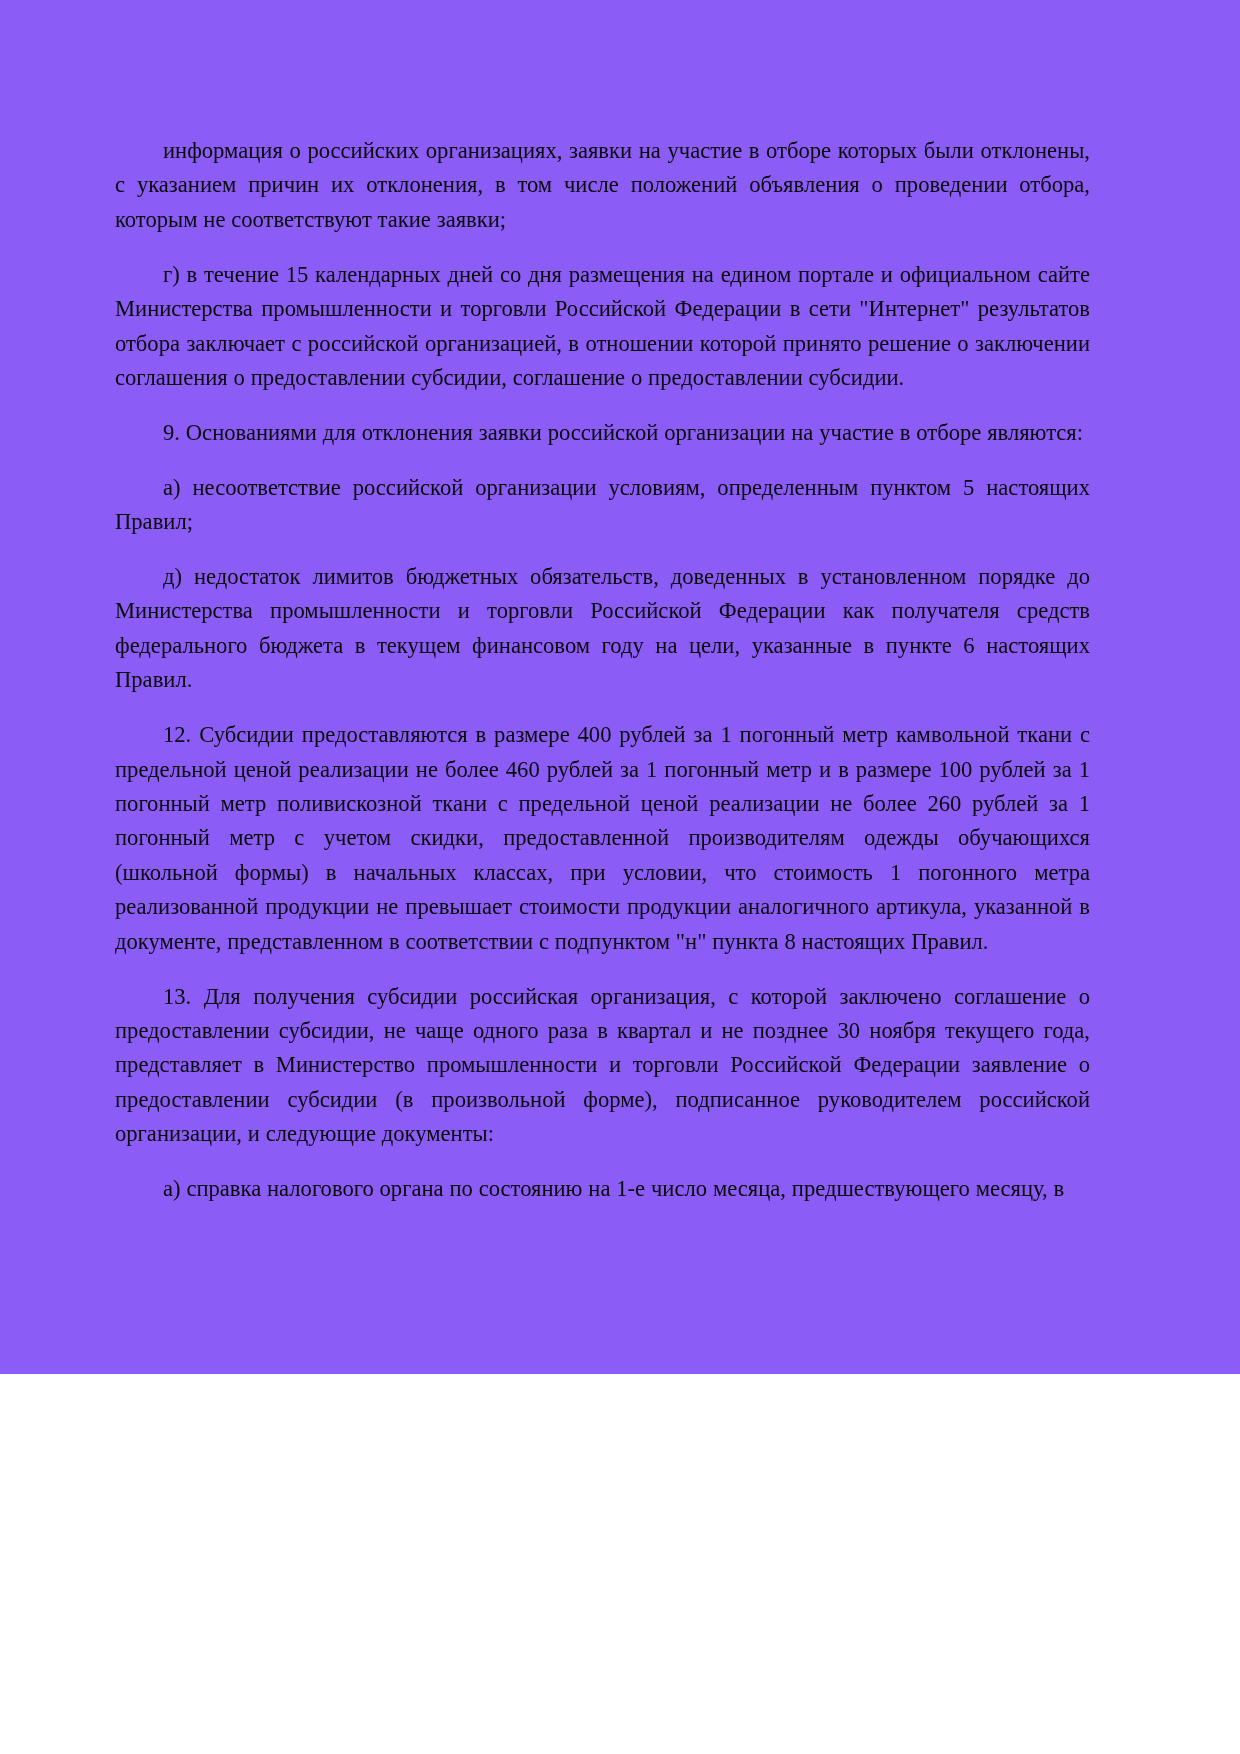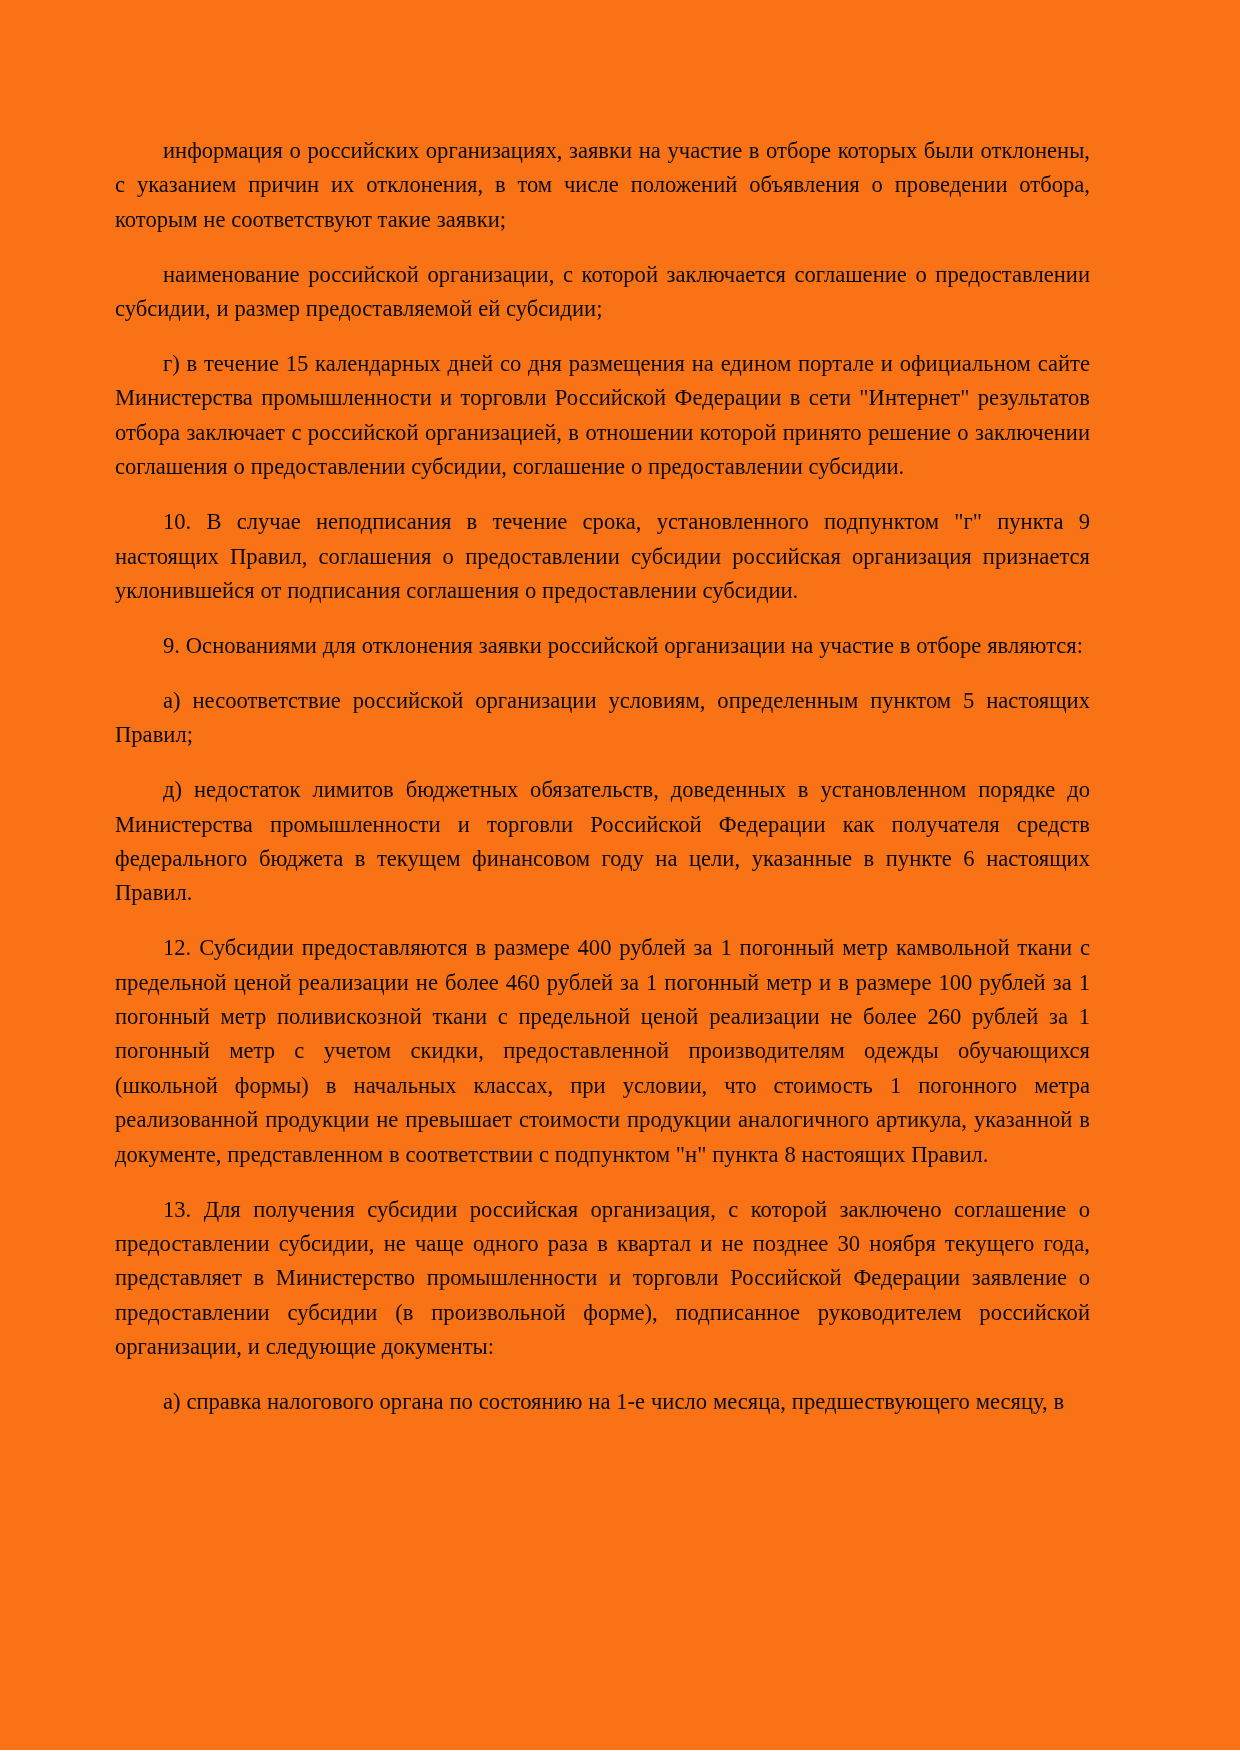--- a/index.html
+++ b/index.html
@@ -5,23 +5,23 @@
 <style>
   html, body {
     margin: 0;
     padding: 0;
     background: #ffffff;
   }
 
   .page {
     position: relative;
     width: 1240px;
-    height: 1750px;
+    height: 1374px;
     margin: 0 auto;
-    background: #f97316;
+    background: #8b5cf6;
     box-sizing: border-box;
     overflow: hidden;
   }
 
   .page-body {
     position: absolute;
     left: 115px;
     top: 134px;
     width: 975px;
   }
@@ -45,25 +45,23 @@
   }
 </style>
 </head>
 <body>
 
 <div class="page">
   <div class="page-body">
 
     <p class="doc-paragraph">информация о российских организациях, заявки на участие в отборе которых были отклонены, с указанием причин их отклонения, в том числе положений объявления о проведении отбора, которым не соответствуют такие заявки;</p>
 
-    <p class="doc-paragraph">наименование российской организации, с которой заключается соглашение о предоставлении субсидии, и размер предоставляемой ей субсидии;</p>
 
     <p class="doc-paragraph">г) в течение 15 календарных дней со дня размещения на едином портале и официальном сайте Министерства промышленности и торговли Российской Федерации в сети "Интернет" результатов отбора заключает с российской организацией, в отношении которой принято решение о заключении соглашения о предоставлении субсидии, соглашение о предоставлении субсидии.</p>
 
-    <p class="doc-paragraph">10. В случае неподписания в течение срока, установленного подпунктом "г" пункта 9 настоящих Правил, соглашения о предоставлении субсидии российская организация признается уклонившейся от подписания соглашения о предоставлении субсидии.</p>
 
     <p class="doc-paragraph">9. Основаниями для отклонения заявки российской организации на участие в отборе являются:</p>
 
     <p class="doc-paragraph">а) несоответствие российской организации условиям, определенным пунктом 5 настоящих Правил;</p>
 
 
 
 
     <p class="doc-paragraph">д) недостаток лимитов бюджетных обязательств, доведенных в установленном порядке до Министерства промышленности и торговли Российской Федерации как получателя средств федерального бюджета в текущем финансовом году на цели, указанные в пункте 6 настоящих Правил.</p>
 

